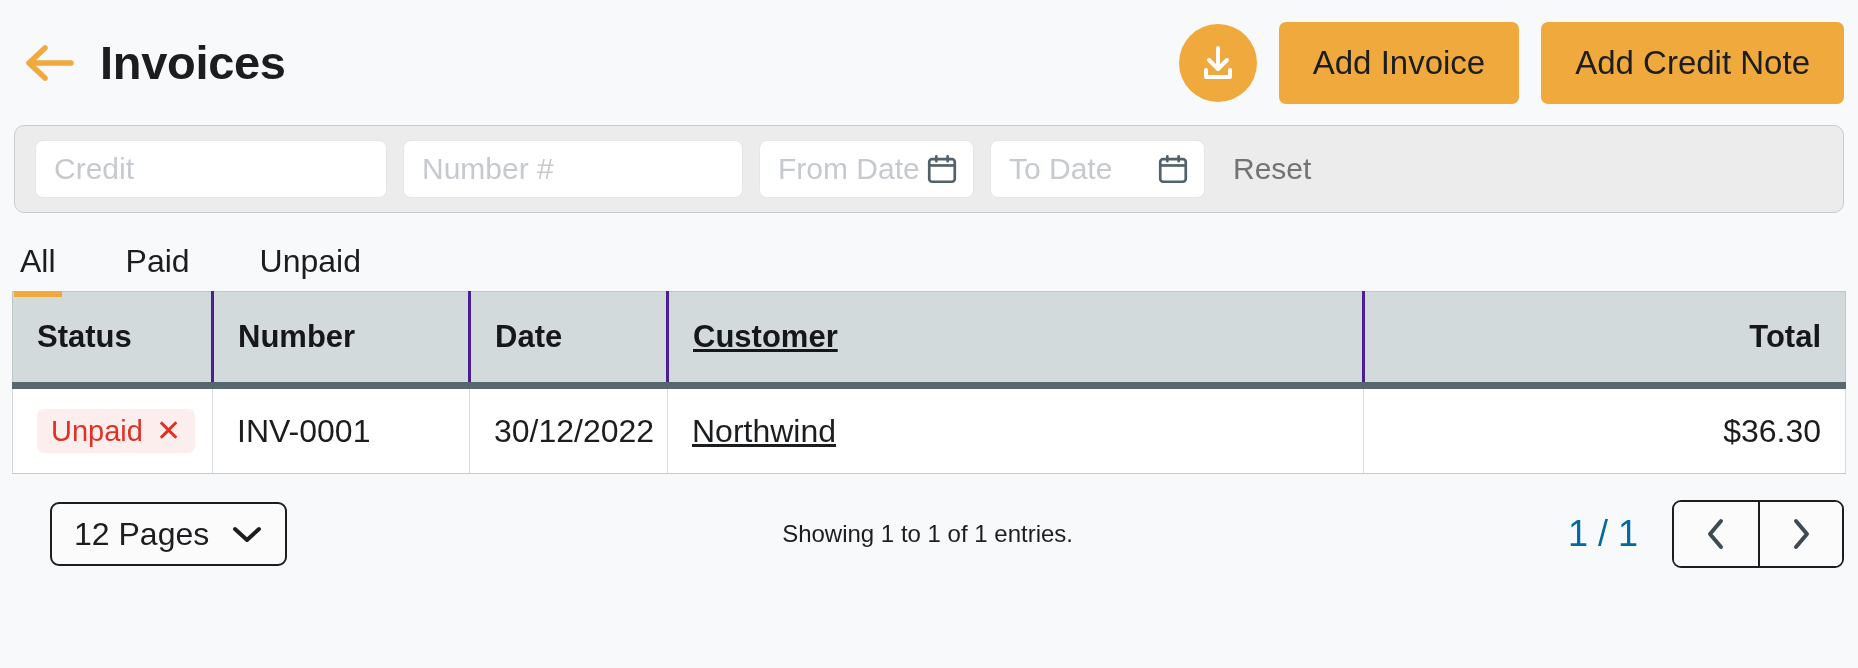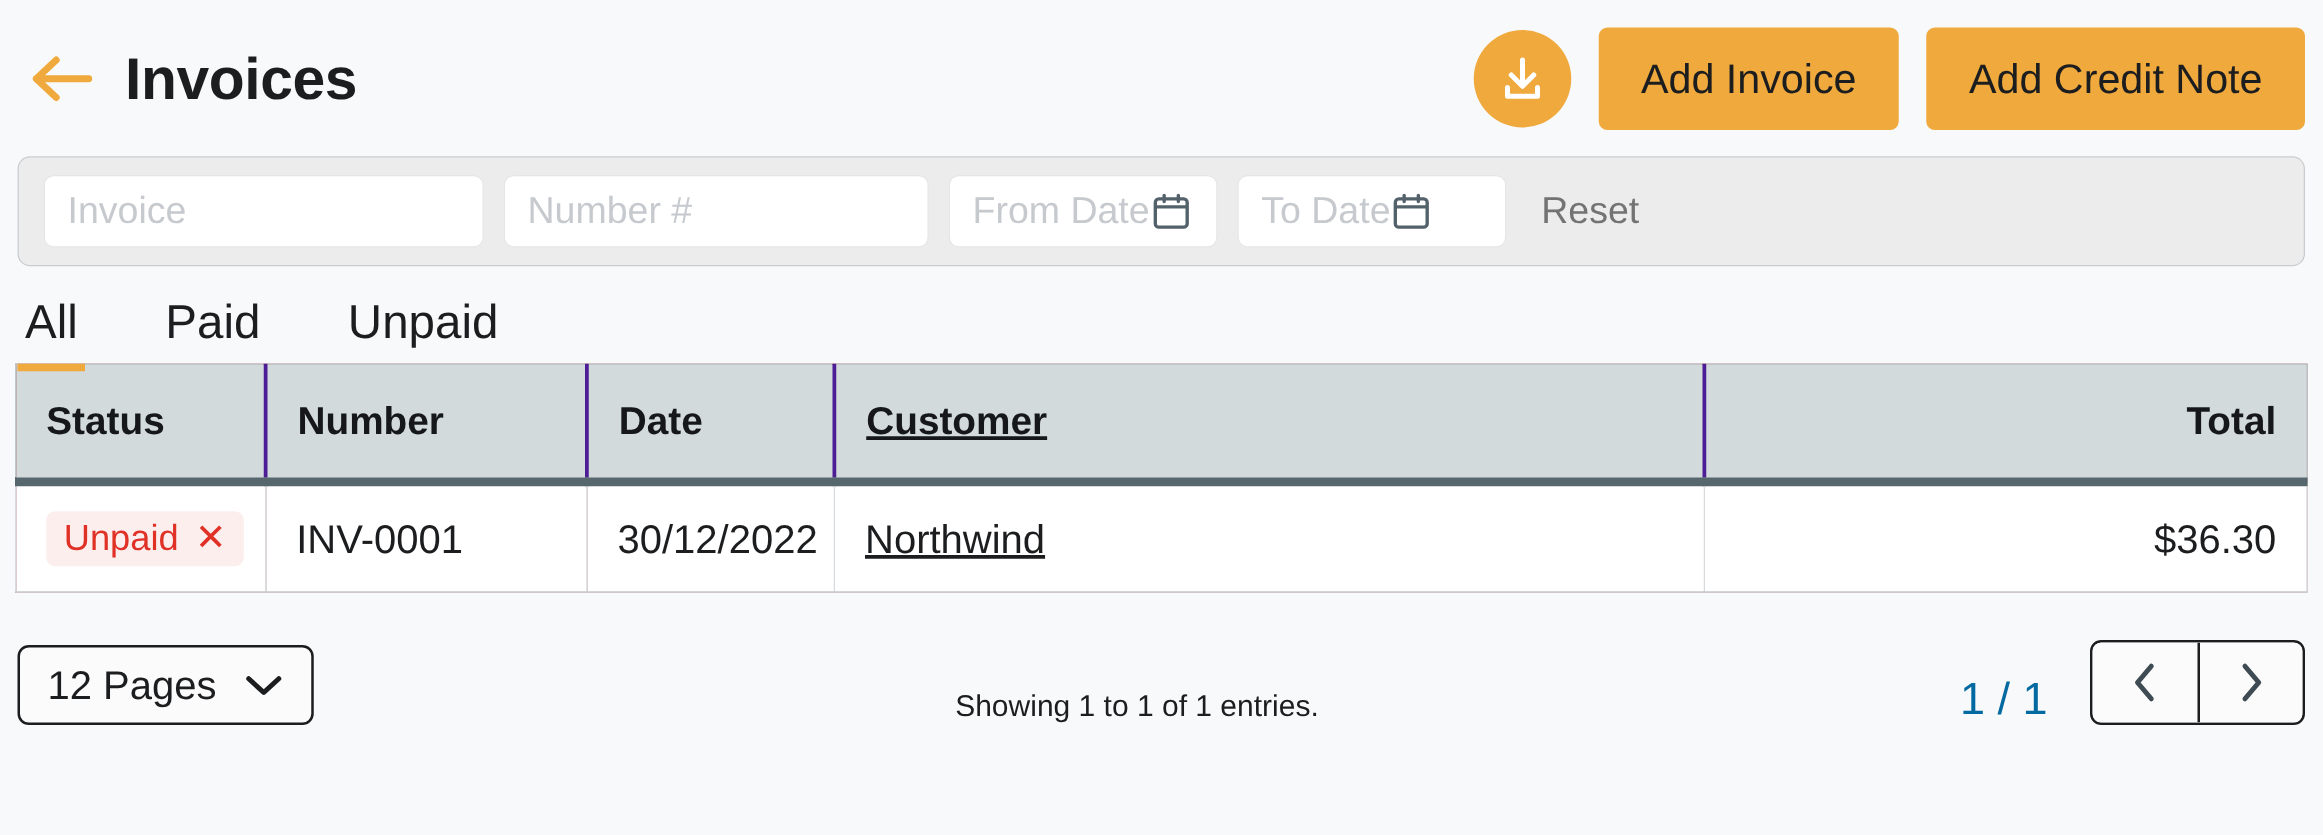--- a/index.html
+++ b/index.html
@@ -52,30 +52,30 @@
     background: #ffffff; border: 1px solid #e4e6e8; border-radius: 8px;
     height: 58px; display: flex; align-items: center;
     padding: 0 18px; margin-right: 16px; flex: 0 0 auto;
   }
   .field .ph {
     font-size: 30px; color: #c6cace; white-space: nowrap;
     font-family: "Liberation Sans", sans-serif;
   }
   .field-contact { width: 352px; }
   .field-number  { width: 340px; }
-  .field-date    { width: 215px; justify-content: flex-start; padding-right: 14px; }
+  .field-date    { width: 215px; justify-content: space-between; padding-right: 14px; }
   .reset-link {
     font-size: 30px; color: #737373; cursor: pointer;
     margin-left: 12px; white-space: nowrap;
   }
 
   
   .tabs { display: flex; align-items: flex-end; height: 78px; padding: 0 14px; }
   .tab {
-    font-size: 38px; color: #1c1d1f; cursor: pointer;
+    font-size: 32px; color: #1c1d1f; cursor: pointer;
     padding: 0 6px 11px 6px; margin-right: 58px;
     border-bottom: 6px solid transparent; position: relative; top: 6px;
     white-space: nowrap;
   }
   .tab.active { border-bottom-color: #f0a93d; }
 
   
   .table-wrap { margin: 0 12px; }
   table { width: 100%; border-collapse: collapse; table-layout: fixed; background: #7f1d1d; }
   thead th {
@@ -102,22 +102,22 @@
   .badge {
     display: inline-flex; align-items: center; gap: 13px;
     background: #fdeeee; color: #e03127;
     border-radius: 7px; padding: 7px 14px;
     font-size: 29px; line-height: 1; cursor: pointer;
   }
   .badge-x { font-size: 30px; line-height: 1; }
 
   
   .footer {
-    display: flex; align-items: flex-end;
-    height: 92px; padding: 0 14px; margin-top: 14px;
+    display: flex; align-items: center;
+    height: 92px; padding: 0 14px; margin-top: 14px; margin-left: 36px;
   }
   .pages-select {
     display: flex; align-items: center; gap: 22px;
     border: 2px solid #1c1d1f; border-radius: 9px;
     height: 64px; padding: 0 22px; cursor: pointer; background: #fbfbfc;
     font-size: 32px; color: #1c1d1f; white-space: nowrap;
   }
   .footer-mid {
     flex: 1 1 auto; text-align: center;
     font-size: 24px; color: #1c1d1f; white-space: nowrap;
@@ -148,21 +148,21 @@
         <path d="M21 6 L21 26 M12 18 L21 27 L30 18" fill="none" stroke="#ffffff" stroke-width="4" stroke-linecap="round" stroke-linejoin="round"></path>
         <path d="M9 28 L9 35 L33 35 L33 28" fill="none" stroke="#ffffff" stroke-width="4" stroke-linecap="round" stroke-linejoin="round"></path>
       </svg>
     </button>
     <button class="pill-btn">Add Invoice</button>
     <button class="pill-btn">Add Credit Note</button>
   </div>
 
   <div class="filter-bar">
     <div class="field field-contact">
-      <span class="ph">Invoice</span>
+      <span class="ph">Credit</span>
     </div>
     <div class="field field-number">
       <span class="ph">Number #</span>
     </div>
     <div class="field field-date">
       <span class="ph">From Date</span>
       <svg width="34" height="34" viewBox="0 0 24 24">
         <rect x="3" y="5" width="18" height="16" rx="2" fill="none" stroke="#53626a" stroke-width="1.9"></rect>
         <path d="M3 9.5 L21 9.5" stroke="#53626a" stroke-width="1.9"></path>
         <path d="M8 3 L8 6.5 M16 3 L16 6.5" stroke="#53626a" stroke-width="1.9" stroke-linecap="round"></path>

